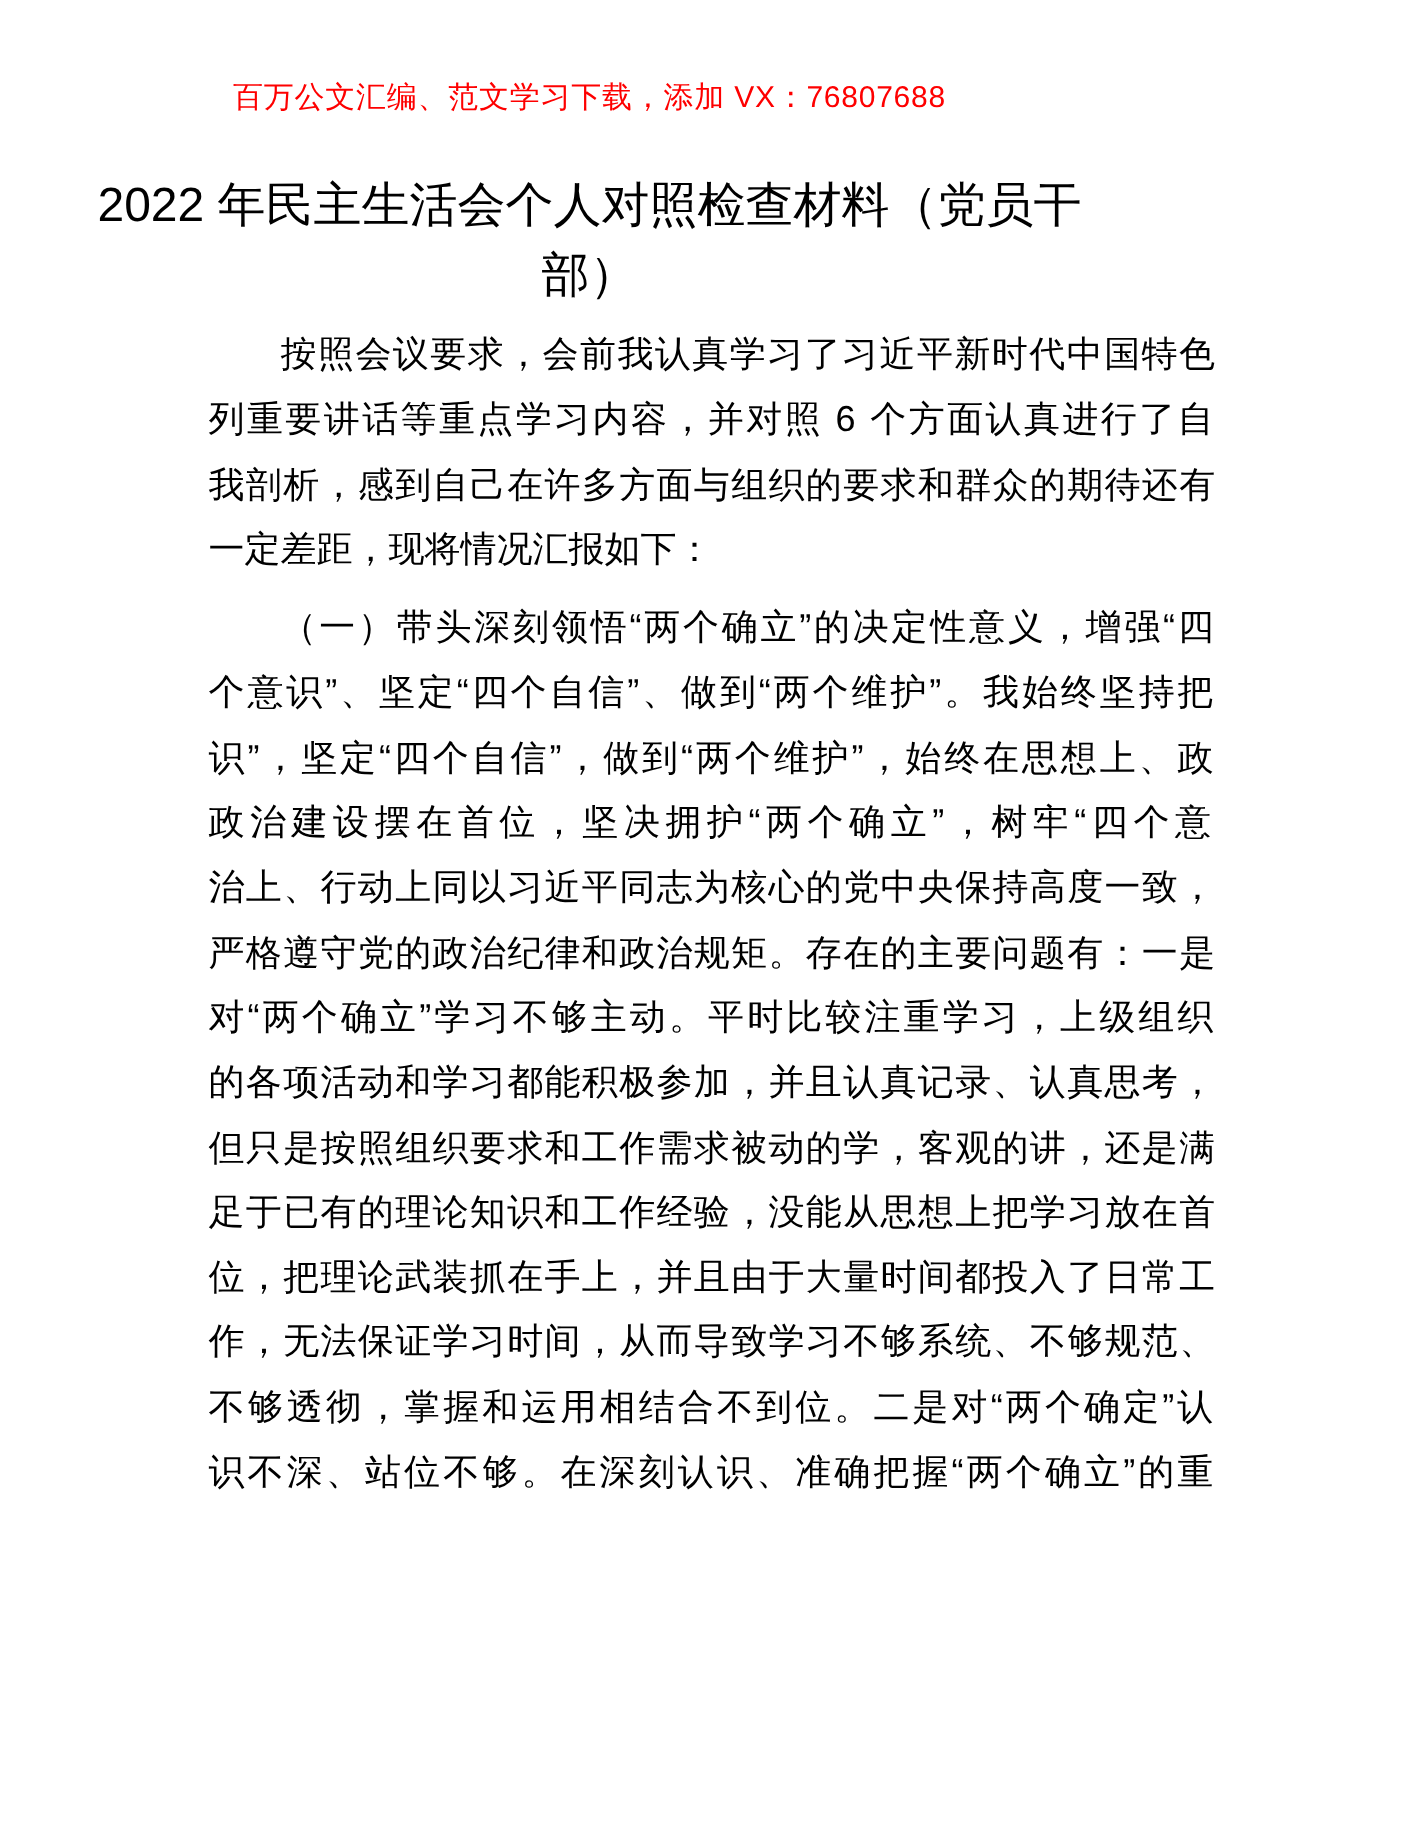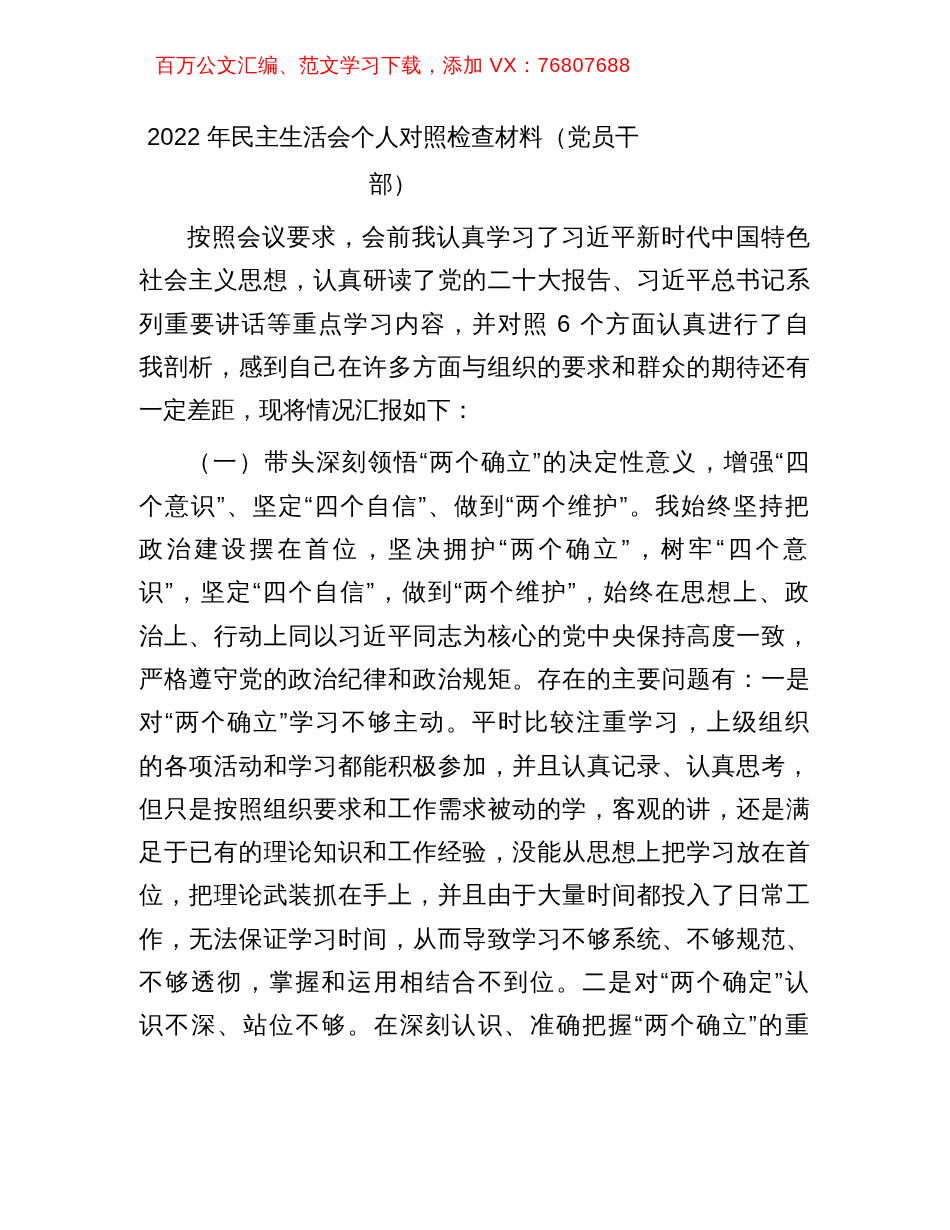--- a/index.html
+++ b/index.html
@@ -19,21 +19,21 @@
   .notice {
     padding-top: 53px;
     text-align: center;
     font-size: 20px;
     line-height: 24px;
     letter-spacing: 0.5px;
   }
   .title {
     margin-top: 36px;
     text-align: center;
-    font-size: 24px;
+    font-size: 32px;
     line-height: 47px;
     font-weight: 400;
     color: #000000;
   }
   .content {
     width: 672px;
     margin-left: 139px;
     margin-top: 8px;
     font-size: 24px;
     line-height: 43.3px;
@@ -50,30 +50,29 @@
   <div class="notice" style="color: rgb(254, 0, 0);">百万公文汇编、范文学习下载，添加 VX：76807688</div>
 
   <div class="title">
       <div>2022 年民主生活会个人对照检查材料（党员干</div>
       <div>部）</div>
     </div>
 
   <div class="content">
       <div class="block">
         <div class="line ind just"><span style="letter-spacing: 0.96px; margin-right: -0.96px;">按照会议要求，会前我认真学习了习近平新时代中国特色</span></div>
-        <div class="line just"><span style="letter-spacing: 0.888889px; margin-right: -0.888889px;">社会主义思想，认真研读了党的二十大报告、习近平总书记系</span></div>
         <div class="line just"><span style="letter-spacing: 1.60714px; margin-right: -1.60714px;">列重要讲话等重点学习内容，并对照 6 个方面认真进行了自</span></div>
         <div class="line just"><span style="letter-spacing: 0.888889px; margin-right: -0.888889px;">我剖析，感到自己在许多方面与组织的要求和群众的期待还有</span></div>
         <div class="line"><span>一定差距，现将情况汇报如下：</span></div>
       </div>
       <div class="block">
         <div class="line ind just"><span style="letter-spacing: 1.84615px; margin-right: -1.84615px;">（一）带头深刻领悟“两个确立”的决定性意义，增强“四</span></div>
         <div class="line just"><span style="letter-spacing: 1.93103px; margin-right: -1.93103px;">个意识”、坚定“四个自信”、做到“两个维护”。我始终坚持把</span></div>
+        <div class="line just"><span style="letter-spacing: 1.93103px; margin-right: -1.93103px;">识”，坚定“四个自信”，做到“两个维护”，始终在思想上、政</span></div>
         <div class="line just"><span style="letter-spacing: 3.69231px; margin-right: -3.69231px;">政治建设摆在首位，坚决拥护“两个确立”，树牢“四个意</span></div>
-        <div class="line just"><span style="letter-spacing: 1.93103px; margin-right: -1.93103px;">识”，坚定“四个自信”，做到“两个维护”，始终在思想上、政</span></div>
         <div class="line just"><span style="letter-spacing: 0.888889px; margin-right: -0.888889px;">治上、行动上同以习近平同志为核心的党中央保持高度一致，</span></div>
         <div class="line just"><span style="letter-spacing: 0.888889px; margin-right: -0.888889px;">严格遵守党的政治纪律和政治规矩。存在的主要问题有：一是</span></div>
         <div class="line just"><span style="letter-spacing: 2.07407px; margin-right: -2.07407px;">对“两个确立”学习不够主动。平时比较注重学习，上级组织</span></div>
         <div class="line just"><span style="letter-spacing: 0.888889px; margin-right: -0.888889px;">的各项活动和学习都能积极参加，并且认真记录、认真思考，</span></div>
         <div class="line just"><span style="letter-spacing: 0.888889px; margin-right: -0.888889px;">但只是按照组织要求和工作需求被动的学，客观的讲，还是满</span></div>
         <div class="line just"><span style="letter-spacing: 0.888889px; margin-right: -0.888889px; text-align: right;">足于已有的理论知识和工作经验，没能从思想上把学习放在首</span></div>
         <div class="line just"><span style="letter-spacing: 0.888889px; margin-right: -0.888889px;">位，把理论武装抓在手上，并且由于大量时间都投入了日常工</span></div>
         <div class="line just"><span style="letter-spacing: 0.888889px; margin-right: -0.888889px;">作，无法保证学习时间，从而导致学习不够系统、不够规范、</span></div>
         <div class="line just"><span style="letter-spacing: 2.07407px; margin-right: -2.07407px;">不够透彻，掌握和运用相结合不到位。二是对“两个确定”认</span></div>
         <div class="line just"><span style="letter-spacing: 2.07407px; margin-right: -2.07407px;">识不深、站位不够。在深刻认识、准确把握“两个确立”的重</span></div>

